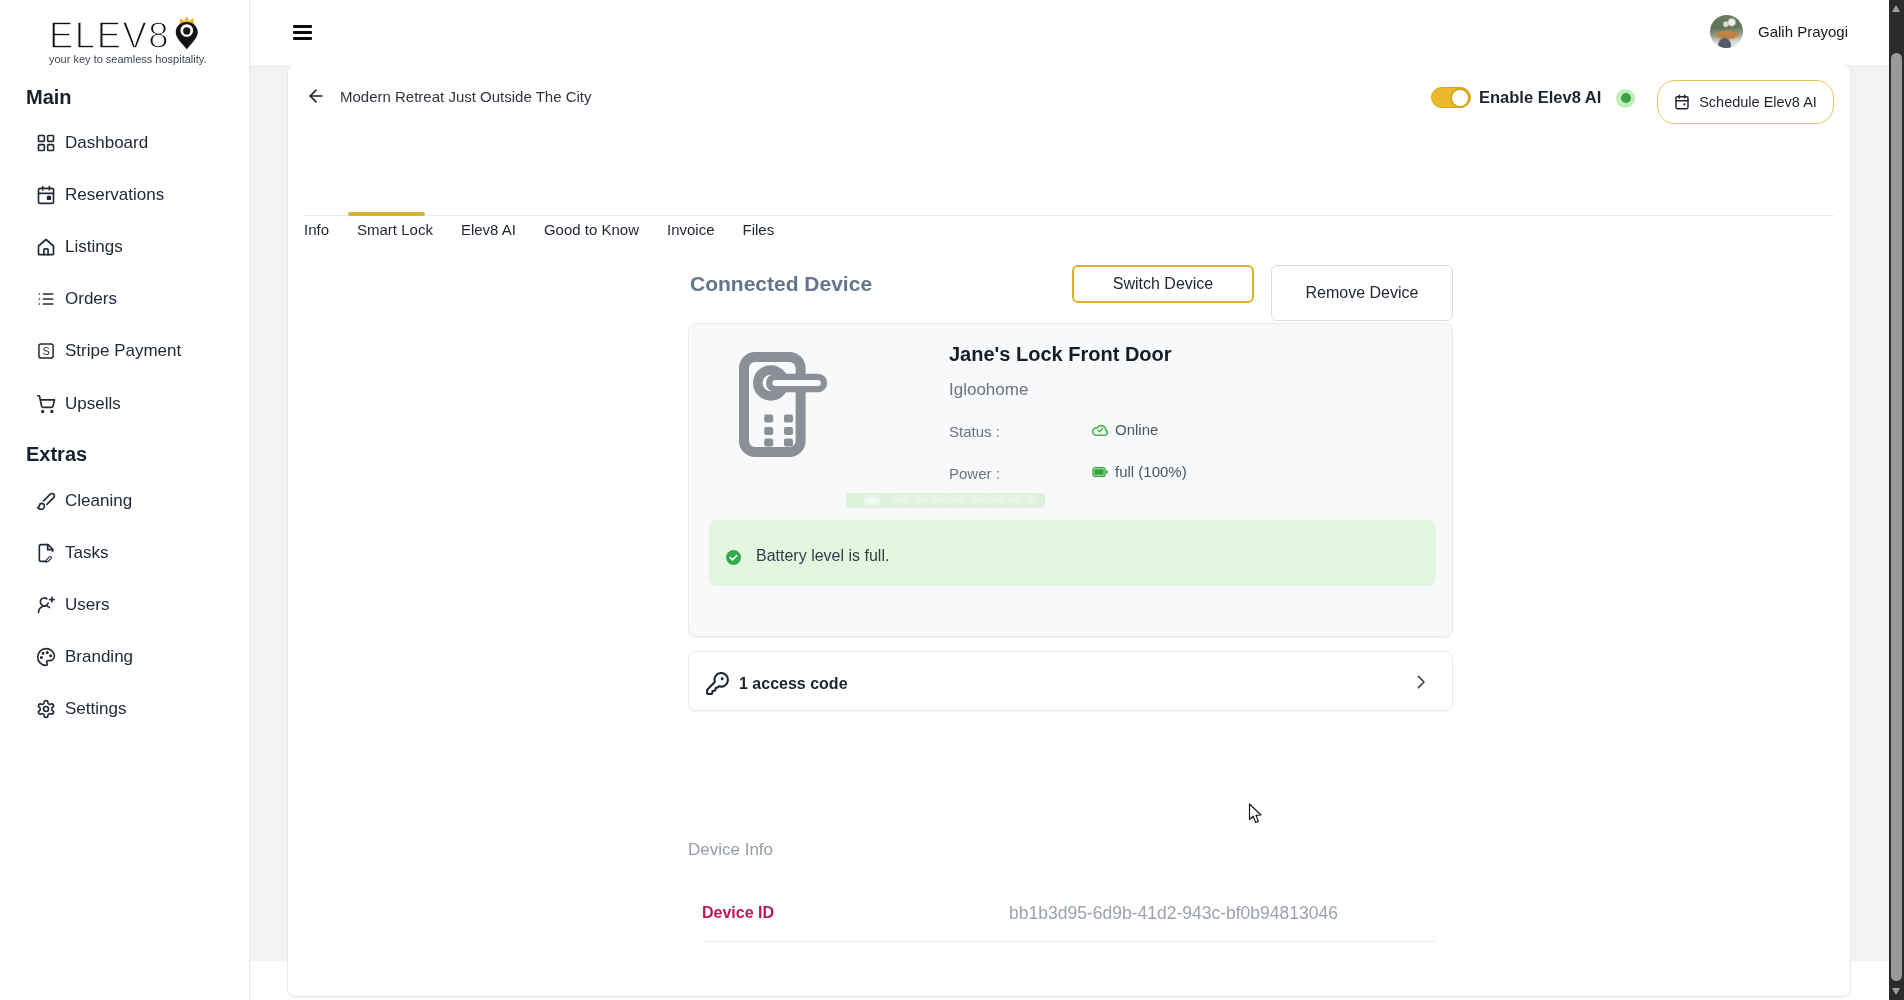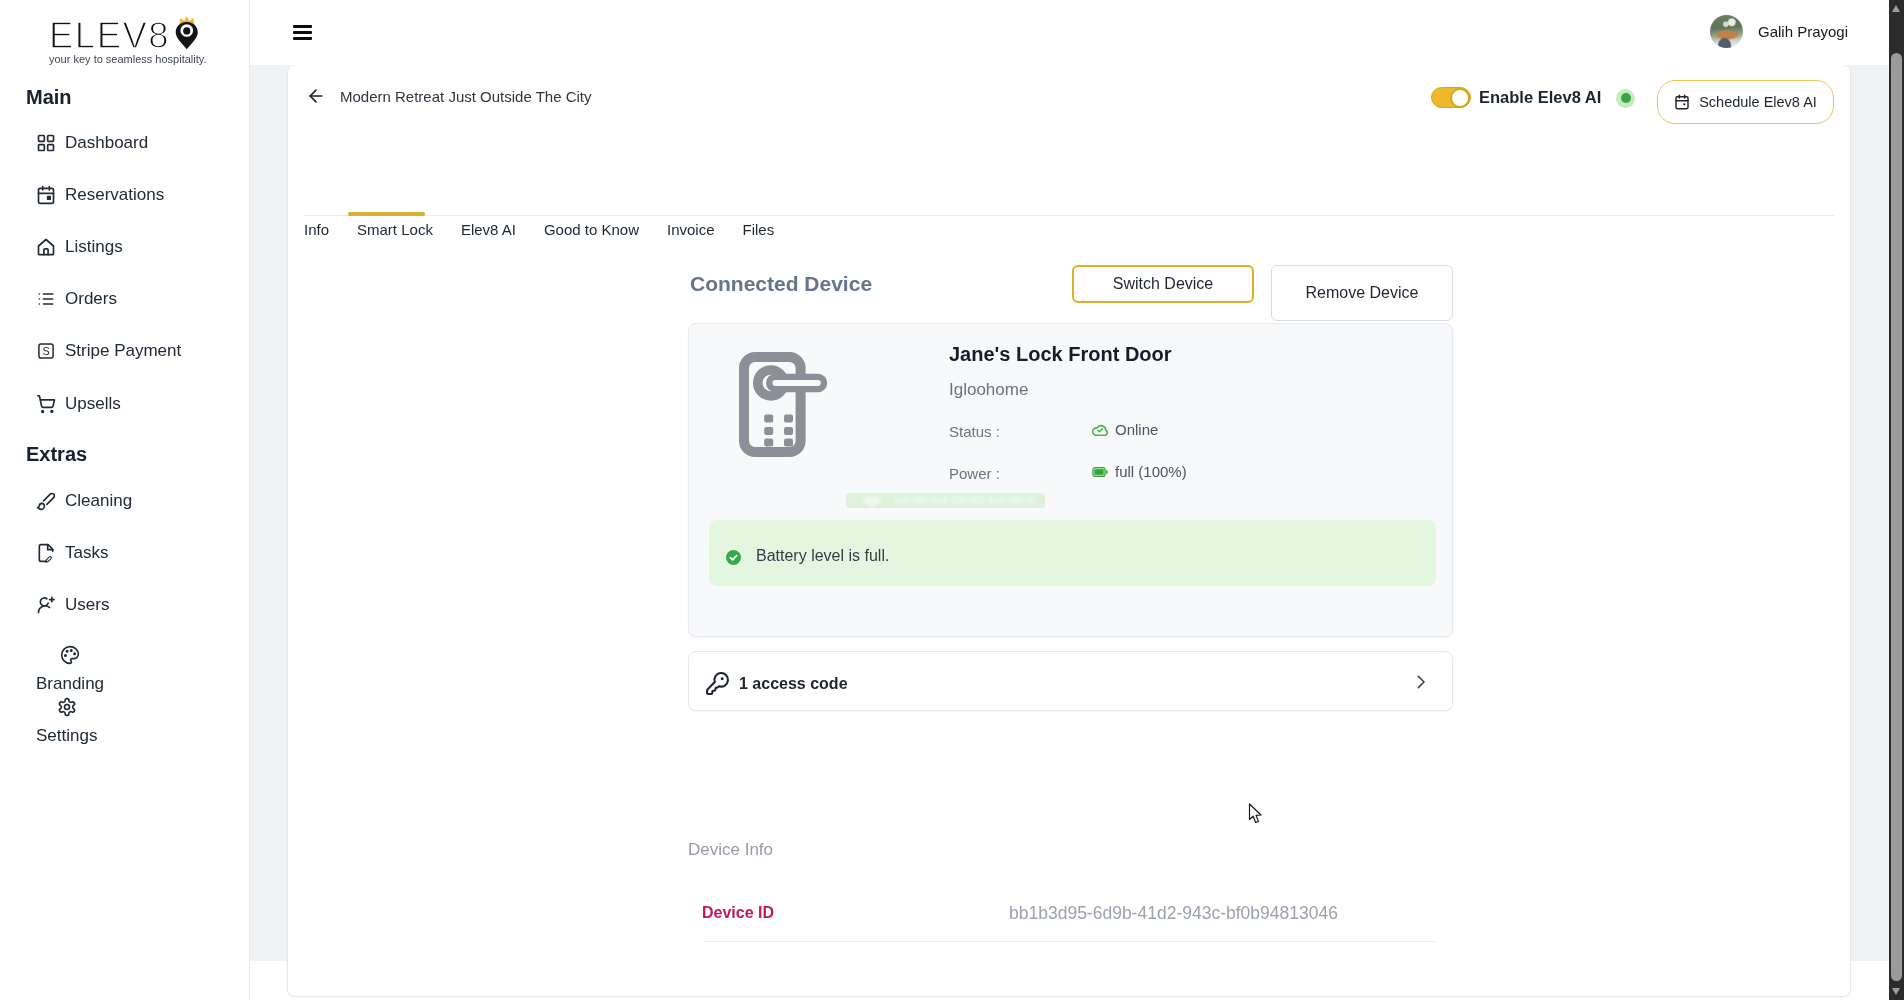--- a/index.html
+++ b/index.html
@@ -316,31 +316,31 @@
   </div>
   <div class="mitem" style="top:593px;">
     <svg viewBox="0 0 24 24" fill="none" stroke="#212b38" stroke-width="2" stroke-linecap="round" stroke-linejoin="round">
         <path d="M3 21a8 8 0 0 1 13.3-6"></path>
         <path d="M14.6 9.7a4.8 4.8 0 1 1-1.6-5.2"></path>
         <path d="M19 2.8v5.4"></path>
         <path d="M21.7 5.5h-5.4"></path>
       </svg>
     <span>Users</span>
   </div>
-  <div class="mitem" style="top:645px;flex-direction:column;">
+  <div class="mitem" style="top:645px;">
     <svg viewBox="0 0 24 24" fill="none" stroke="#212b38" stroke-width="2" stroke-linecap="round" stroke-linejoin="round">
         <path d="M12 2C6.5 2 2 6.5 2 12s4.5 10 10 10c.926 0 1.648-.746 1.648-1.688 0-.437-.18-.835-.437-1.125-.29-.289-.438-.652-.438-1.125a1.64 1.64 0 0 1 1.668-1.668h1.996c3.051 0 5.555-2.503 5.555-5.554C21.965 6.012 17.461 2 12 2z"></path>
         <circle cx="13.5" cy="6.5" r=".8" fill="#212b38"></circle>
         <circle cx="17.5" cy="10.5" r=".8" fill="#212b38"></circle>
         <circle cx="8.5" cy="7.5" r=".8" fill="#212b38"></circle>
         <circle cx="6.5" cy="12.5" r=".8" fill="#212b38"></circle>
       </svg>
     <span>Branding</span>
   </div>
-  <div class="mitem" style="top:697px;flex-direction:column;">
+  <div class="mitem" style="top:697px;">
     <svg viewBox="0 0 24 24" fill="none" stroke="#212b38" stroke-width="2" stroke-linecap="round" stroke-linejoin="round">
         <path d="M12.22 2h-.44a2 2 0 0 0-2 2v.18a2 2 0 0 1-1 1.73l-.43.25a2 2 0 0 1-2 0l-.15-.08a2 2 0 0 0-2.73.73l-.22.38a2 2 0 0 0 .73 2.73l.15.1a2 2 0 0 1 1 1.72v.51a2 2 0 0 1-1 1.74l-.15.09a2 2 0 0 0-.73 2.73l.22.38a2 2 0 0 0 2.73.73l.15-.08a2 2 0 0 1 2 0l.43.25a2 2 0 0 1 1 1.73V20a2 2 0 0 0 2 2h.44a2 2 0 0 0 2-2v-.18a2 2 0 0 1 1-1.73l.43-.25a2 2 0 0 1 2 0l.15.08a2 2 0 0 0 2.73-.73l.22-.39a2 2 0 0 0-.73-2.73l-.15-.08a2 2 0 0 1-1-1.74v-.5a2 2 0 0 1 1-1.74l.15-.09a2 2 0 0 0 .73-2.73l-.22-.38a2 2 0 0 0-2.73-.73l-.15.08a2 2 0 0 1-2 0l-.43-.25a2 2 0 0 1-1-1.73V4a2 2 0 0 0-2-2z"></path>
         <circle cx="12" cy="12" r="3"></circle>
       </svg>
     <span>Settings</span>
   </div>
 </div>
 
 <div class="sbar">
     <div class="up"></div>

